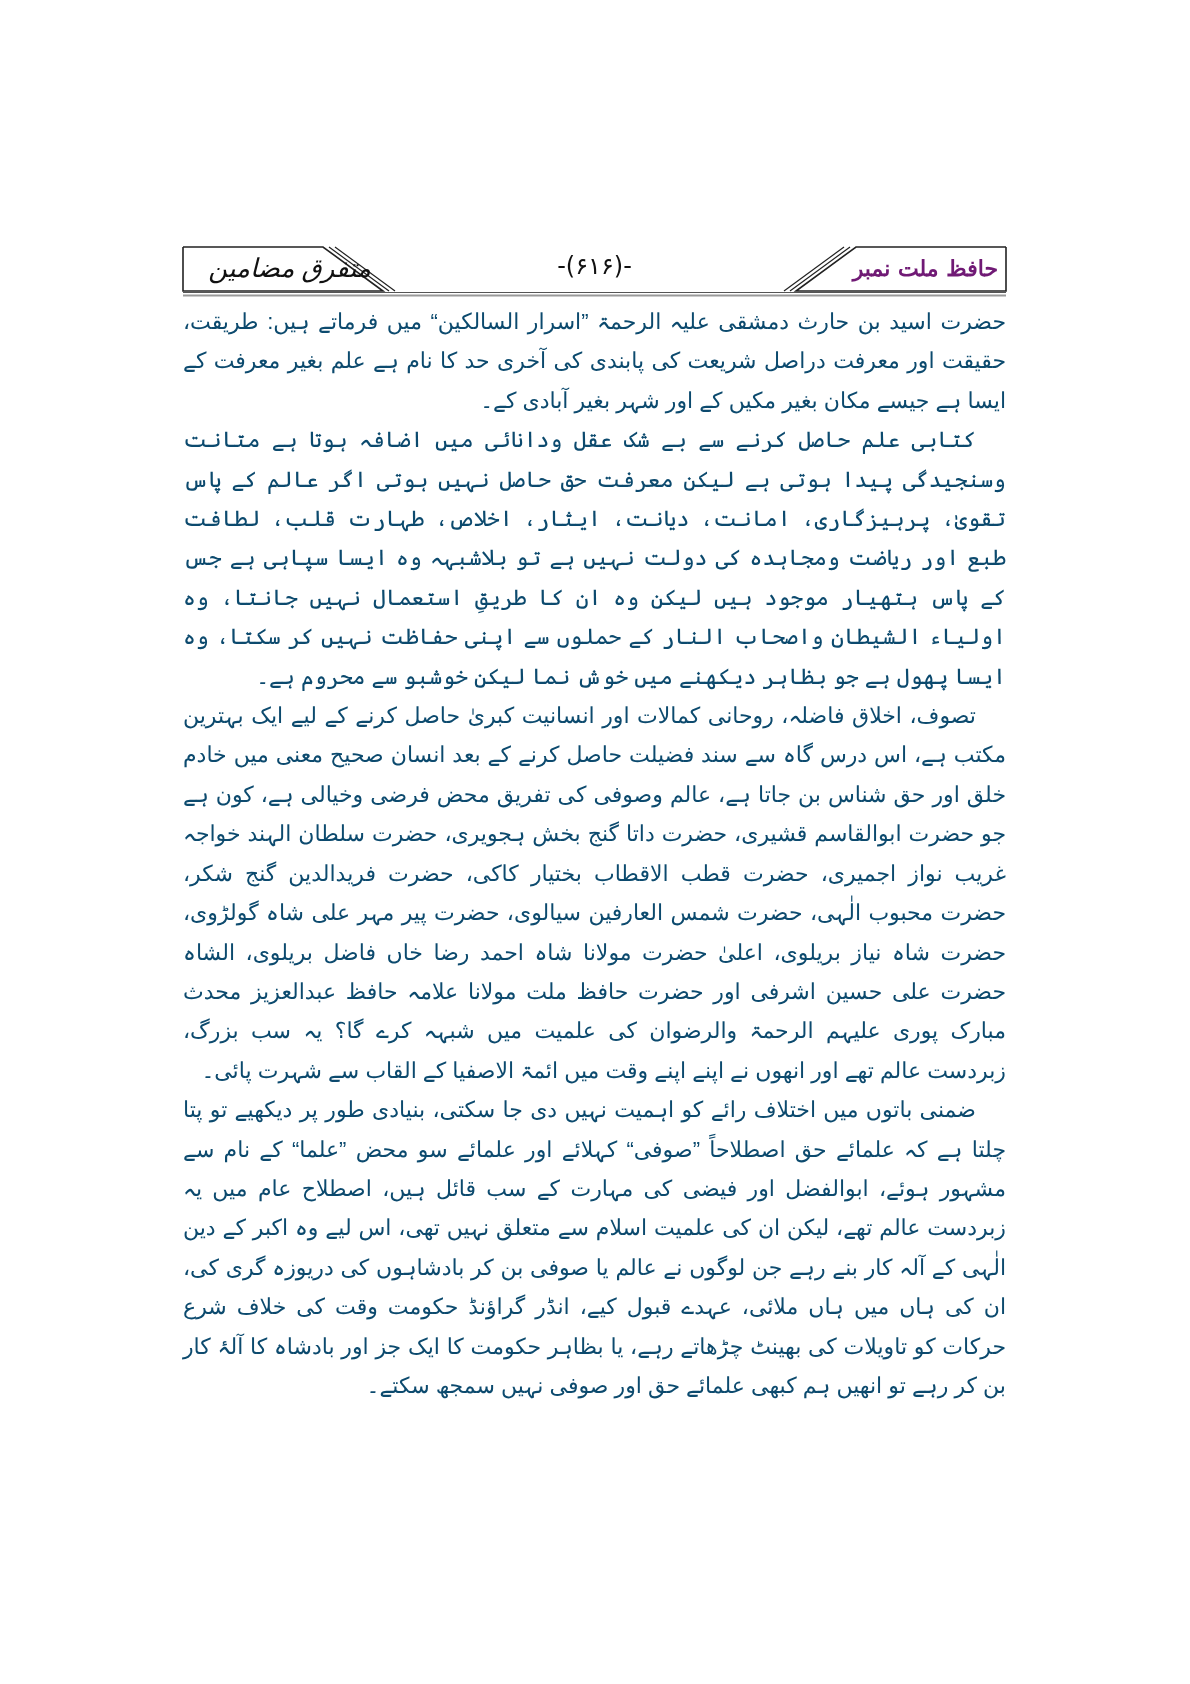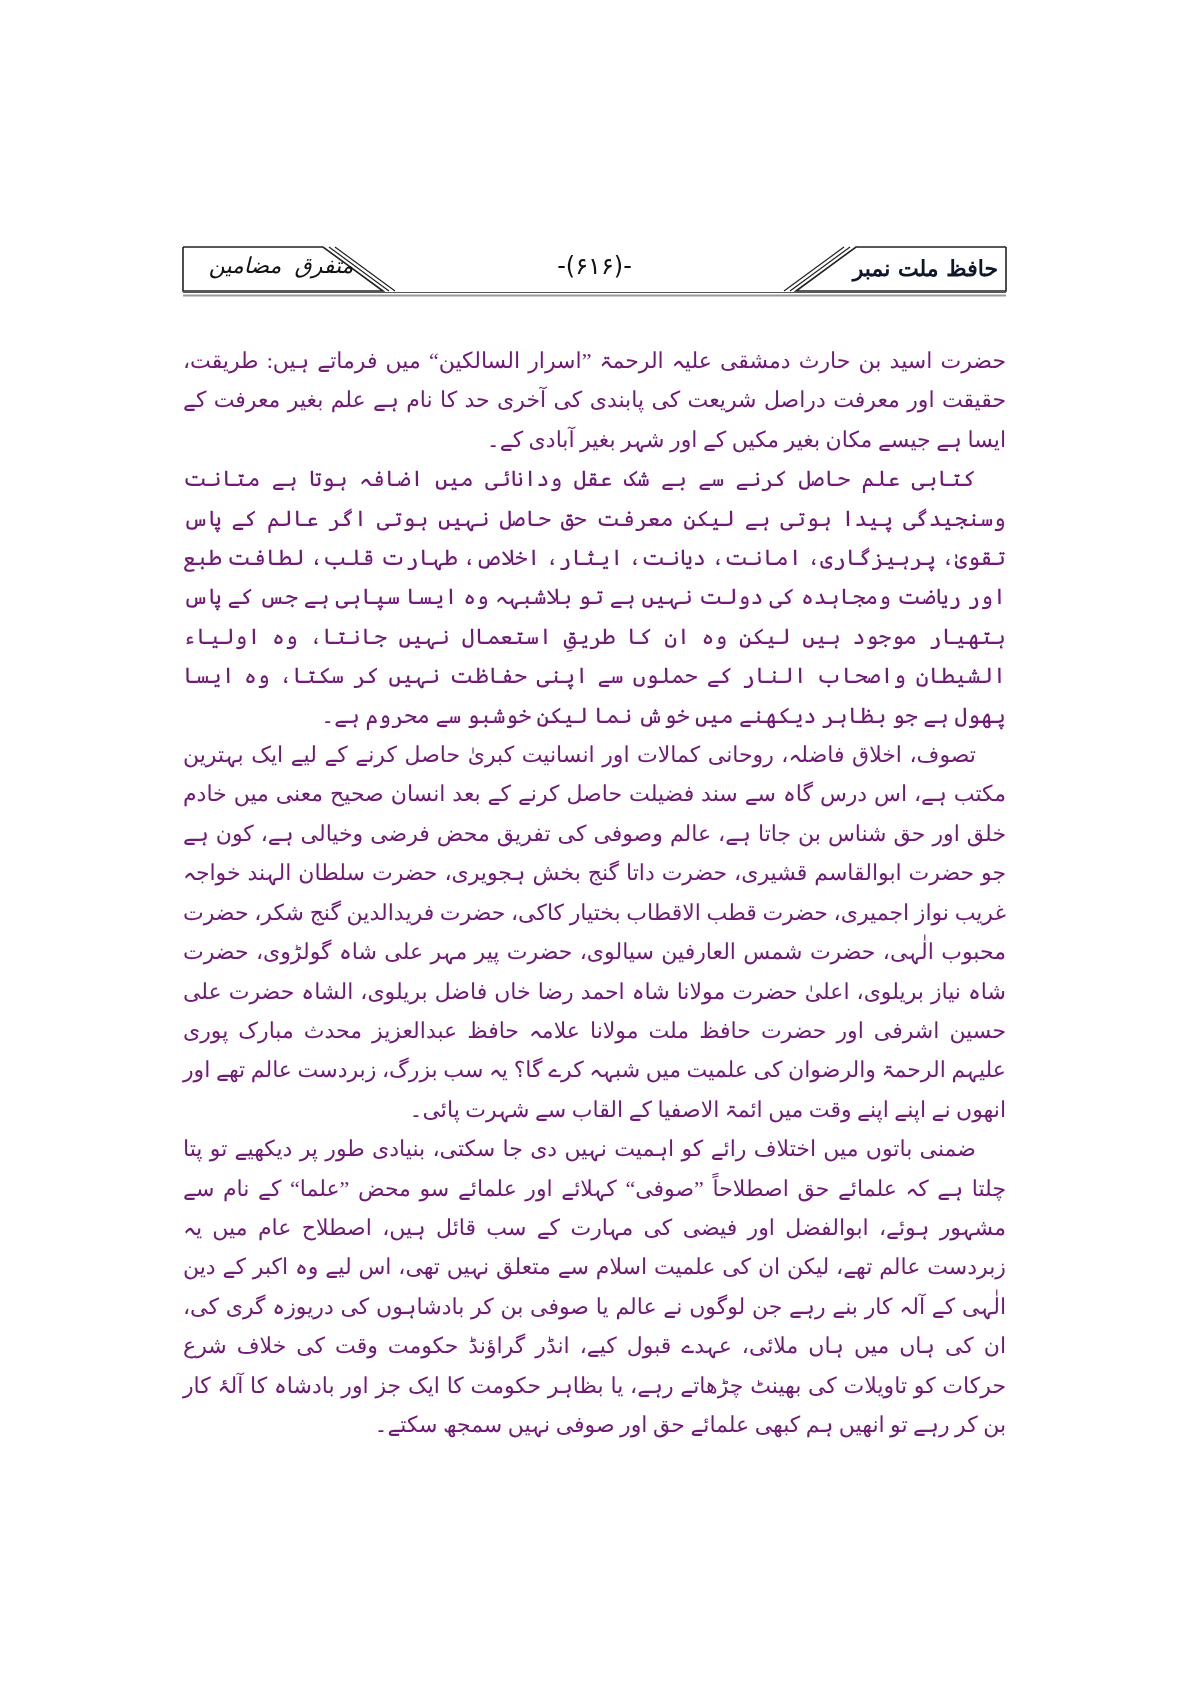--- a/index.html
+++ b/index.html
@@ -4,41 +4,40 @@
 <style>
   html, body { margin: 0; padding: 0; background: #ffffff; }
   body { width: 1190px; height: 1684px; position: relative; overflow: hidden; }
   .page { position: absolute; left: 0; top: 0; width: 1190px; height: 1684px; background: #fff; }
 
   
   .header { position: absolute; left: 183px; top: 247px; width: 823px; height: 44px; }
   .header svg { position: absolute; left: 0; top: 0; width: 823px; height: 50px; overflow: visible; }
   .hdr-left-title {
     position: absolute; left: 8px; top: 3px; width: 180px; height: 36px;
-    font-family: Liberation Mono, monospace; font-size: 22px; font-style: italic;
-    color: #111; direction: rtl; text-align: center; line-height: 36px;
+    font-family: Liberation Sans, sans-serif; font-size: 26px; font-style: italic;
+    color: #111; direction: rtl; text-align: right; line-height: 36px;
   }
   .hdr-right-title {
     position: absolute; right: 8px; top: 3px; width: 160px; height: 36px;
     font-family: "DejaVu Serif", serif; font-size: 22px; font-weight: bold;
-    color: #0f172a; direction: rtl; text-align: right; line-height: 36px;
+    color: #701a75; direction: rtl; text-align: right; line-height: 36px;
   }
   .hdr-page-number {
     position: absolute; left: 0; right: 0; top: 4px; text-align: center;
     font-family: "DejaVu Sans", sans-serif; font-size: 24px; color: #111;
     direction: ltr; line-height: 30px;
   }
 
   
   .content {
     position: absolute; left: 183px; top: 302px; width: 823px;
     direction: rtl; text-align: justify;
-    font-family: Liberation Serif, serif; font-size: 22px; line-height: 39.4px;
-    color: #701a75;
-    margin-top: 39px;
+    font-family: Liberation Sans, sans-serif; font-size: 22px; line-height: 39.4px;
+    color: #0c4a6e;
   }
   .para { margin: 0; text-indent: 0; }
   .para.indent { text-indent: 30px; }
   .para.last-line-right { text-align-last: right; }
 </style>
 </head>
 <body>
 
 <div class="page">
 

